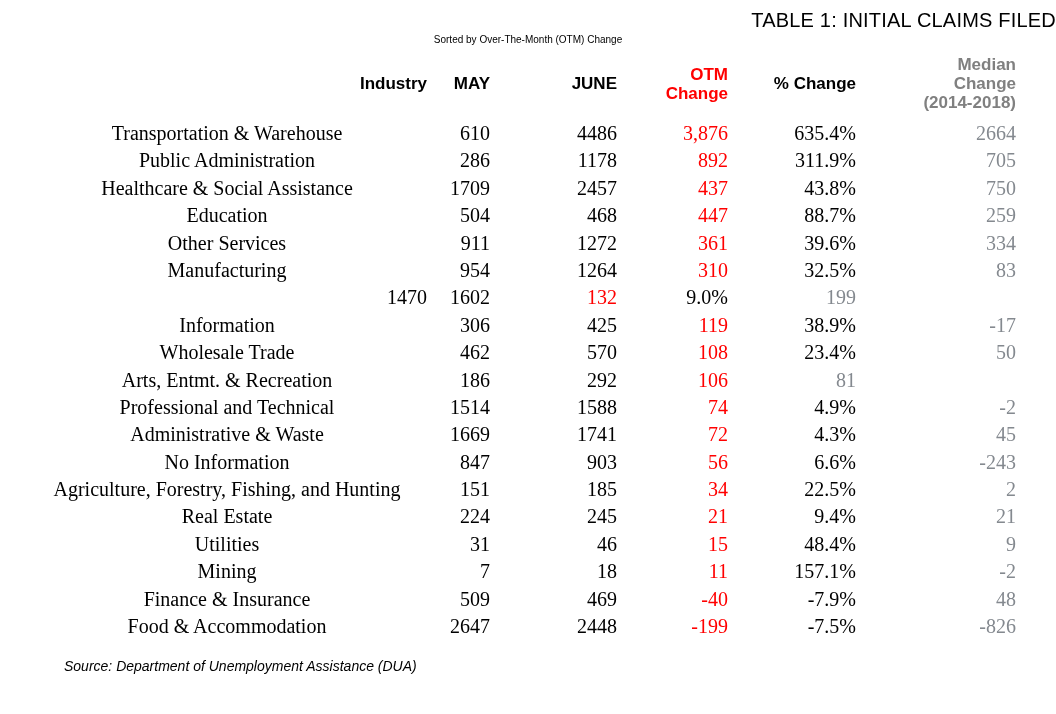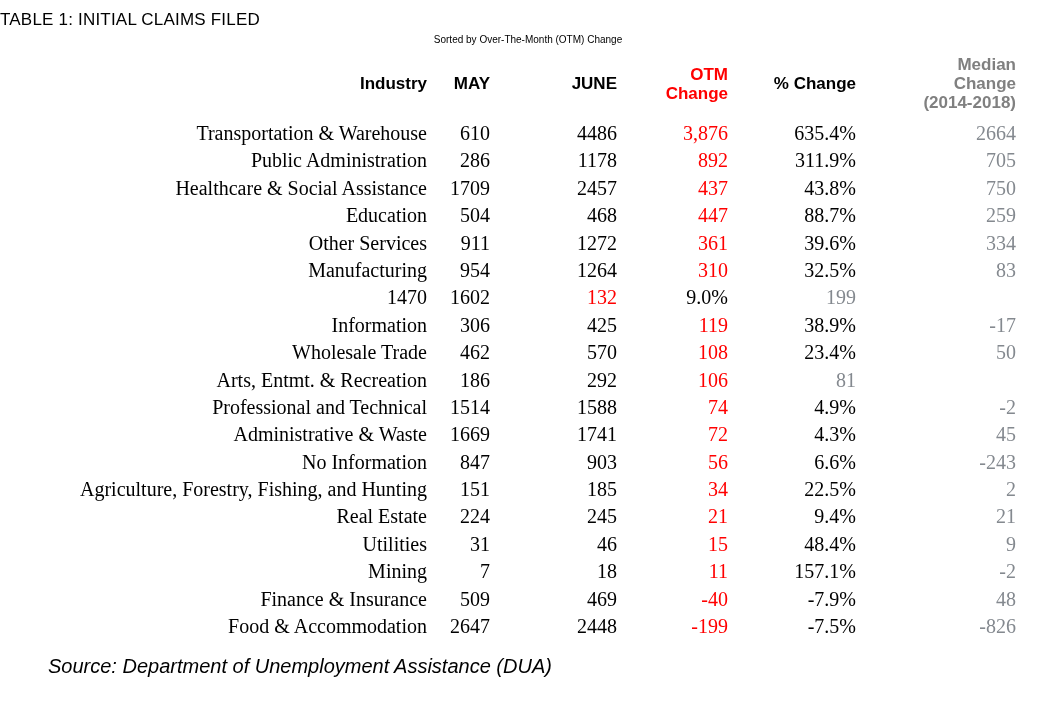--- a/index.html
+++ b/index.html
@@ -8,22 +8,22 @@
     width: 1056px;
     height: 714px;
     overflow: hidden;
     font-family: "Liberation Sans", sans-serif;
     color: #000000;
   }
   .page { position: relative; width: 1056px; height: 714px; }
 
   .title {
     padding-top: 10px;
-    text-align: left;
-    font-size: 17px;
+    text-align: right;
+    font-size: 20px;
     line-height: 20px;
     letter-spacing: 0.2px;
   }
   .subtitle {
     text-align: center;
     font-size: 10px;
     line-height: 20px;
   }
 
   .table-wrap {
@@ -50,29 +50,29 @@
   .row {
     display: grid;
     grid-template-columns: 400px 63px 127px 111px 128px 160px;
     height: 27.4px;
     line-height: 27.4px;
     font-family: "Liberation Serif", serif;
     font-size: 20px;
     white-space: nowrap;
   }
   .cell { text-align: right; }
-  .cell.col-industry { text-align: right; }
+  .cell.col-industry { text-align: center; }
   .cell.col-otm { color: var(--accent-red); }
   .cell.col-median { color: var(--gray-data); }
 
   .source {
     margin-top: 17px;
-    margin-left: 48px;
+    margin-left: 64px;
     font-style: italic;
-    font-size: 20px;
+    font-size: 14px;
     line-height: 18px;
   }
 </style>
 </head>
 <body>
 
 <div class="page">
   <div class="title">TABLE 1: INITIAL CLAIMS FILED</div>
   <div class="subtitle">Sorted by Over-The-Month (OTM) Change</div>
 

